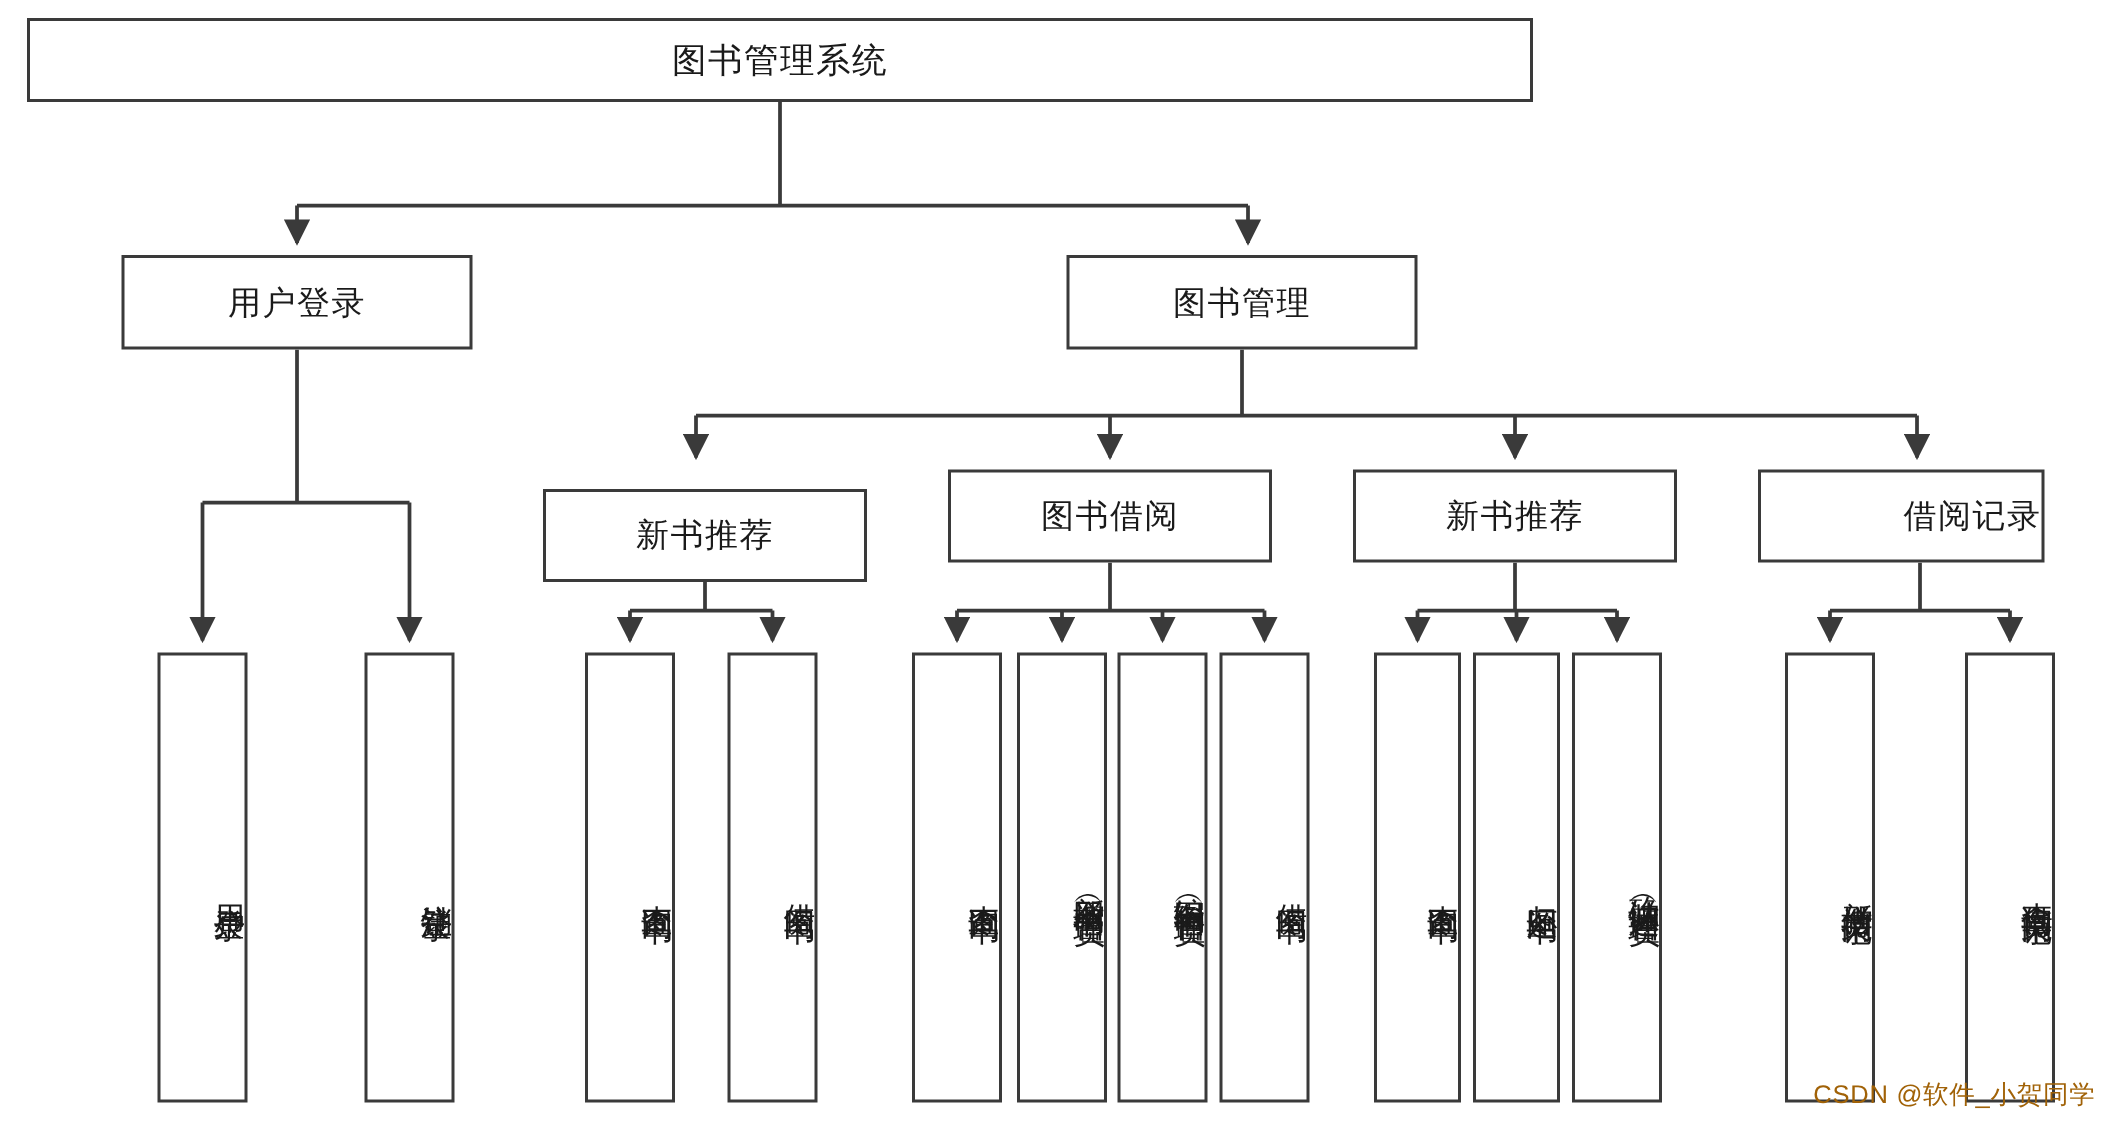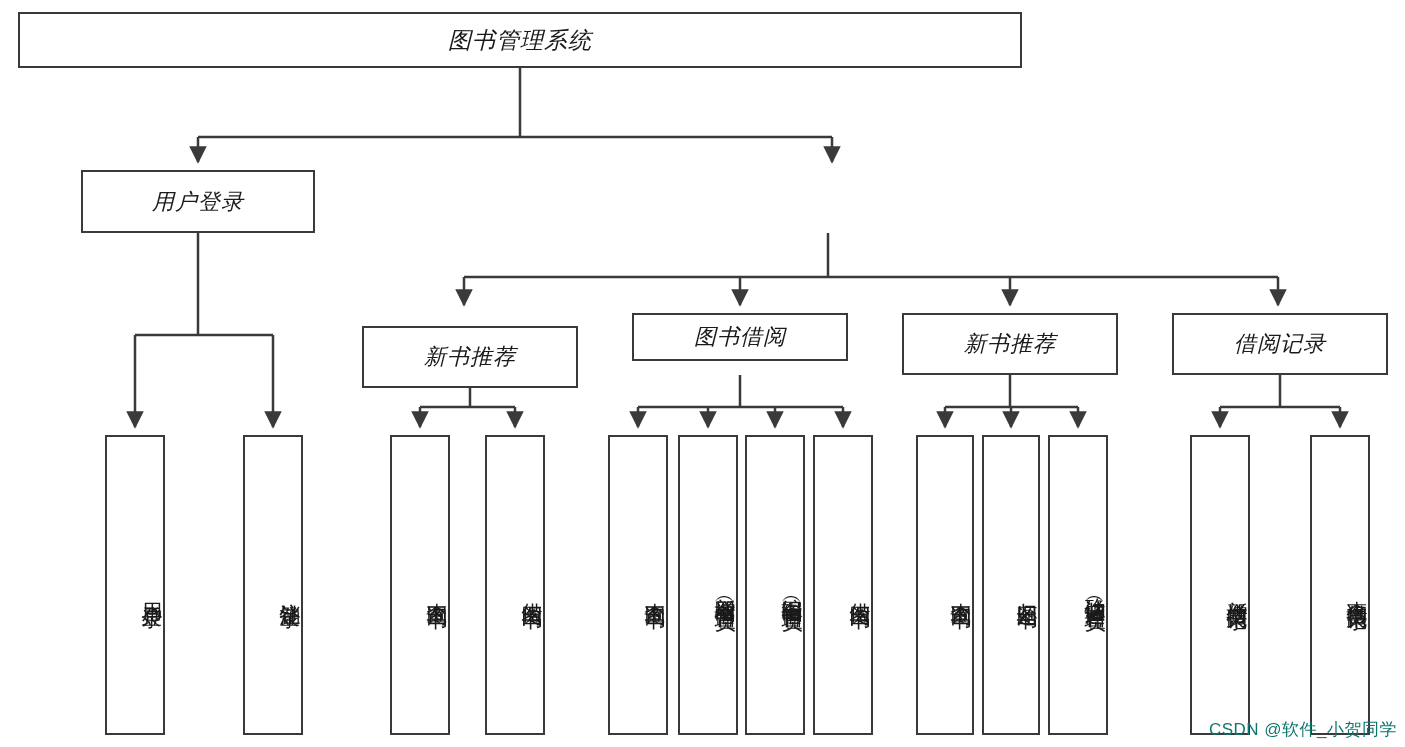--- a/index.html
+++ b/index.html
@@ -23,21 +23,20 @@
     border: 2px solid #3a3a3a;
     background: #ffffff;
     display: flex;
     align-items: center;
     justify-content: center;
     color: #1a1a1a;
   }
   .node.horiz {
     font-size: 22px;
     letter-spacing: 1px;
-    font-style: italic;
   }
   .node.root {
     font-size: 23px;
   }
   .node.leaf {
     writing-mode: vertical-rl;
     text-orientation: upright;
     font-size: 21px;
     line-height: 1.06;
     letter-spacing: 2px;
@@ -54,21 +53,21 @@
     top: 0;
     width: 1405px;
     height: 747px;
     pointer-events: none;
   }
   .watermark {
     position: absolute;
     right: 8px;
     bottom: 6px;
     font-size: 17px;
-    color: #0f766e;
+    color: #a16207;
     letter-spacing: 0.5px;
     white-space: nowrap;
   }
 </style>
 </head>
 <body>
 
 <div id="canvas">
 
   <svg class="edges" viewBox="0 0 1405 747" xmlns="http://www.w3.org/2000/svg">
@@ -121,31 +120,34 @@
     </g>
   </svg>
 
   <div class="node horiz root" style="left:18px; top:12px; width:1004px; height:56px;">
     <span>图书管理系统</span>
   </div>
 
   <div class="node horiz" style="left:81px; top:170px; width:234px; height:63px;">
     <span>用户登录</span>
   </div>
+  <div class="node horiz" style="left:711px; top:170px; width:234px; height:63px;">
+    <span>图书管理</span>
+  </div>
 
   <div class="node horiz" style="left:362px; top:326px; width:216px; height:62px;">
     <span>新书推荐</span>
   </div>
-  <div class="node horiz" style="left:632px; top:313px; width:216px; height:48px;text-align:center;">
+  <div class="node horiz" style="left:632px; top:313px; width:216px; height:62px;text-align:center;">
     <span>图书借阅</span>
   </div>
   <div class="node horiz" style="left:902px; top:313px; width:216px; height:62px;">
     <span>新书推荐</span>
   </div>
-  <div class="node horiz" style="left:1172px; top:313px; width:216px; height:62px;">
+  <div class="node horiz" style="left:1172px; top:313px; width:191px; height:62px;justify-content:flex-end;">
     <span>借阅记录</span>
   </div>
 
   <div class="node leaf" style="left:105px; top:435px; width:60px; height:300px;">
     <span>用户登录</span>
   </div>
   <div class="node leaf" style="left:243px; top:435px; width:60px; height:300px;">
     <span>注销登录</span>
   </div>
 

